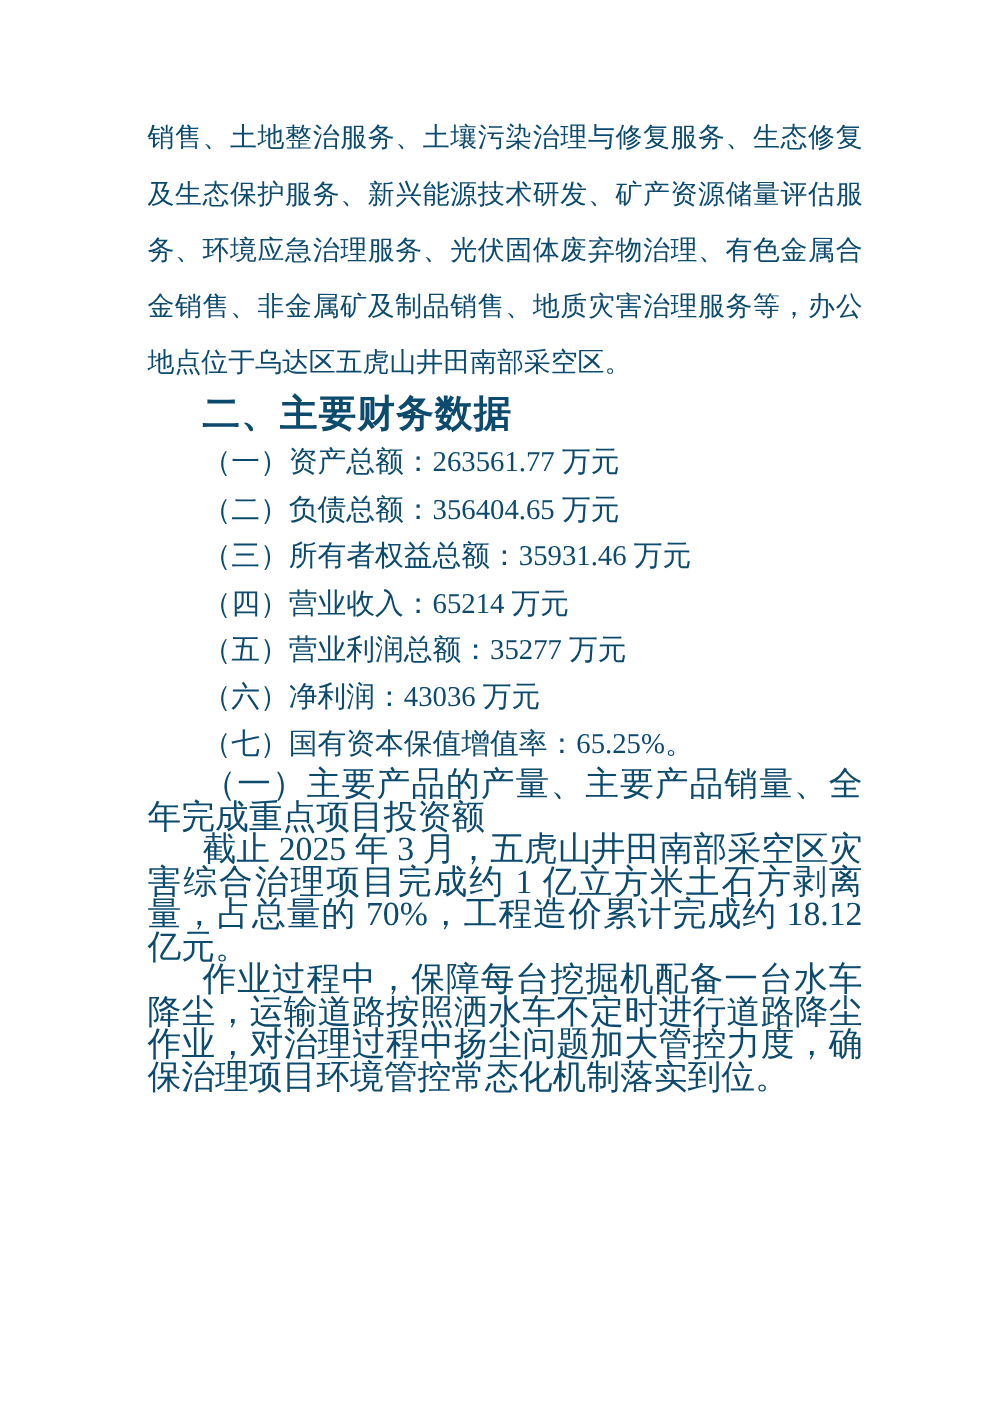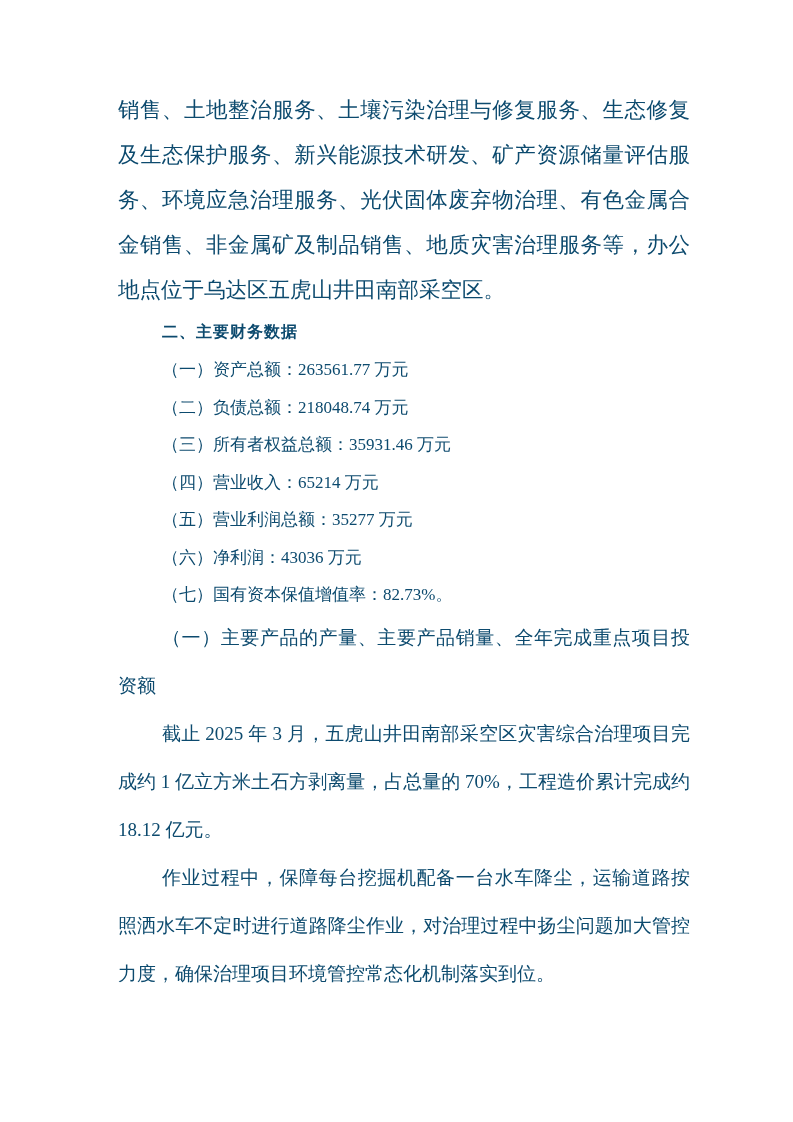--- a/index.html
+++ b/index.html
@@ -25,54 +25,54 @@
   }
   .p-intro {
     font-size: 21.5px;
     line-height: 45px;
     text-align: justify;
     text-indent: 0;
   }
   .sec-heading {
     font-family: "Liberation Sans", "DejaVu Sans", sans-serif;
     font-weight: bold;
-    font-size: 16px;
+    font-size: 30px;
     line-height: 38px;
     text-indent: 44px;
     letter-spacing: 1px;
   }
   .fin-item {
-    font-size: 17px;
+    font-size: 23px;
     line-height: 37.5px;
     text-indent: 44px;
     white-space: nowrap;
   }
   .p-body {
-    font-size: 19px;
-    line-height: 48px;
+    font-size: 27px;
+    line-height: 26px;
     text-align: justify;
     text-indent: 44px;
   }
 </style>
 </head>
 <body>
 
 <div class="page">
 
   <p class="p-intro">销售、土地整治服务、土壤污染治理与修复服务、生态修复及生态保护服务、新兴能源技术研发、矿产资源储量评估服务、环境应急治理服务、光伏固体废弃物治理、有色金属合金销售、非金属矿及制品销售、地质灾害治理服务等，办公地点位于乌达区五虎山井田南部采空区。</p>
 
   <p class="sec-heading">二、主要财务数据</p>
 
   <p class="fin-item">（一）资产总额：263561.77 万元</p>
-  <p class="fin-item">（二）负债总额：218048.74 万元</p>
+  <p class="fin-item">（二）负债总额：356404.65 万元</p>
   <p class="fin-item">（三）所有者权益总额：35931.46 万元</p>
   <p class="fin-item">（四）营业收入：65214 万元</p>
   <p class="fin-item">（五）营业利润总额：35277 万元</p>
   <p class="fin-item">（六）净利润：43036 万元</p>
-  <p class="fin-item">（七）国有资本保值增值率：82.73%。</p>
+  <p class="fin-item">（七）国有资本保值增值率：65.25%。</p>
 
 
   <p class="p-body">（一）主要产品的产量、主要产品销量、全年完成重点项目投资额</p>
 
   <p class="p-body">截止 2025 年 3 月，五虎山井田南部采空区灾害综合治理项目完成约 1 亿立方米土石方剥离量，占总量的 70%，工程造价累计完成约 18.12 亿元。</p>
 
 
   <p class="p-body">作业过程中，保障每台挖掘机配备一台水车降尘，运输道路按照洒水车不定时进行道路降尘作业，对治理过程中扬尘问题加大管控力度，确保治理项目环境管控常态化机制落实到位。</p>
 
 </div>

